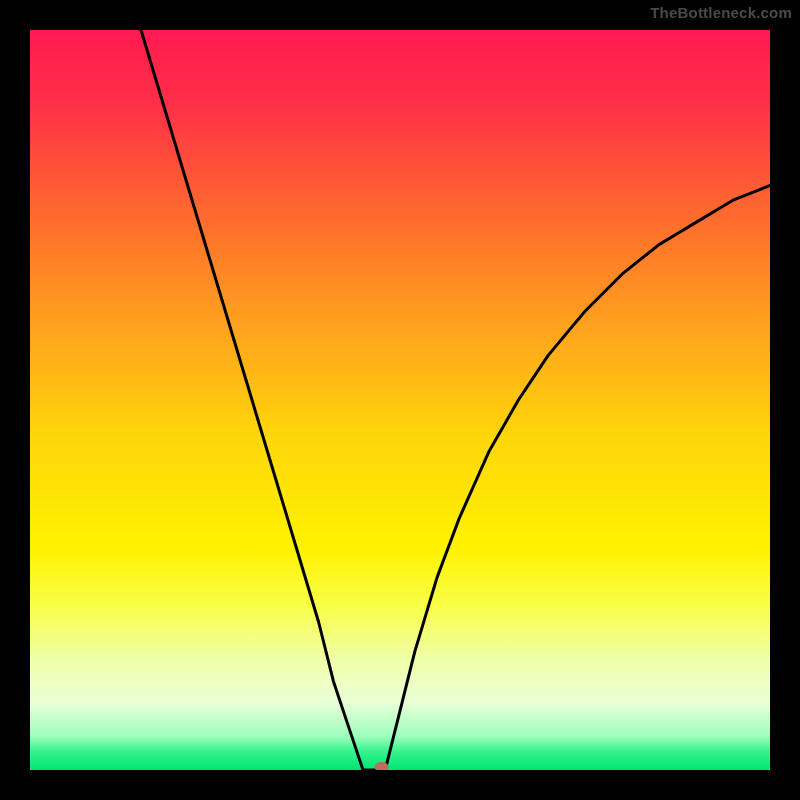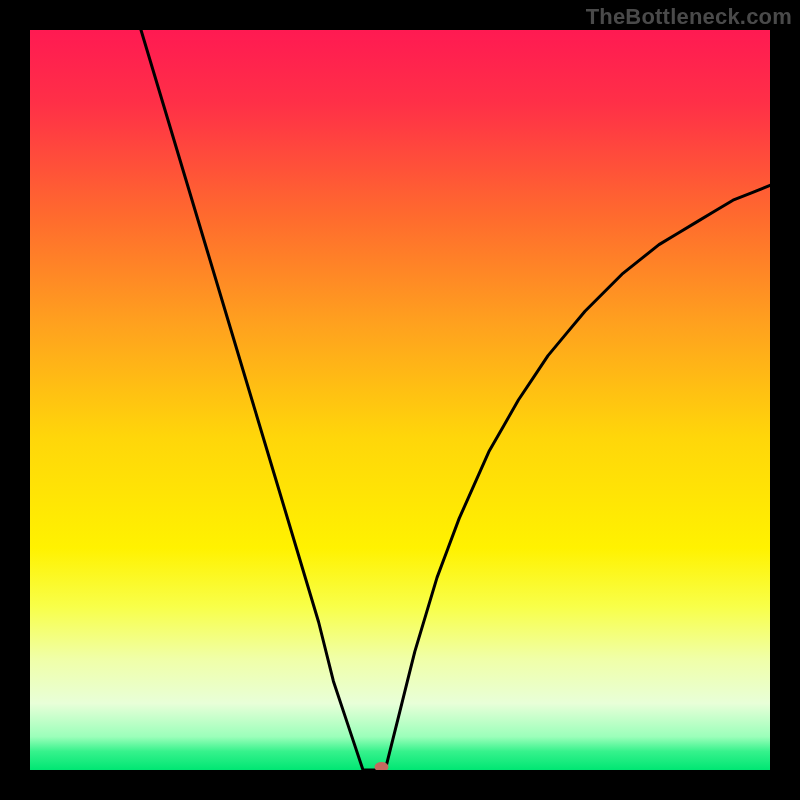--- a/index.html
+++ b/index.html
@@ -23,21 +23,21 @@
     top: 30px;
     width: 740px;
     height: 740px;
     overflow: hidden;
   }
   .watermark {
     position: absolute;
     top: 4px;
     right: 8px;
     color: #4a4a4a;
-    font-size: 22px;
+    font-size: 15px;
     font-weight: 600;
     letter-spacing: 0.2px;
     user-select: none;
   }
   svg { display: block; }
 </style>
 </head>
 <body>
 
 <div class="frame">

